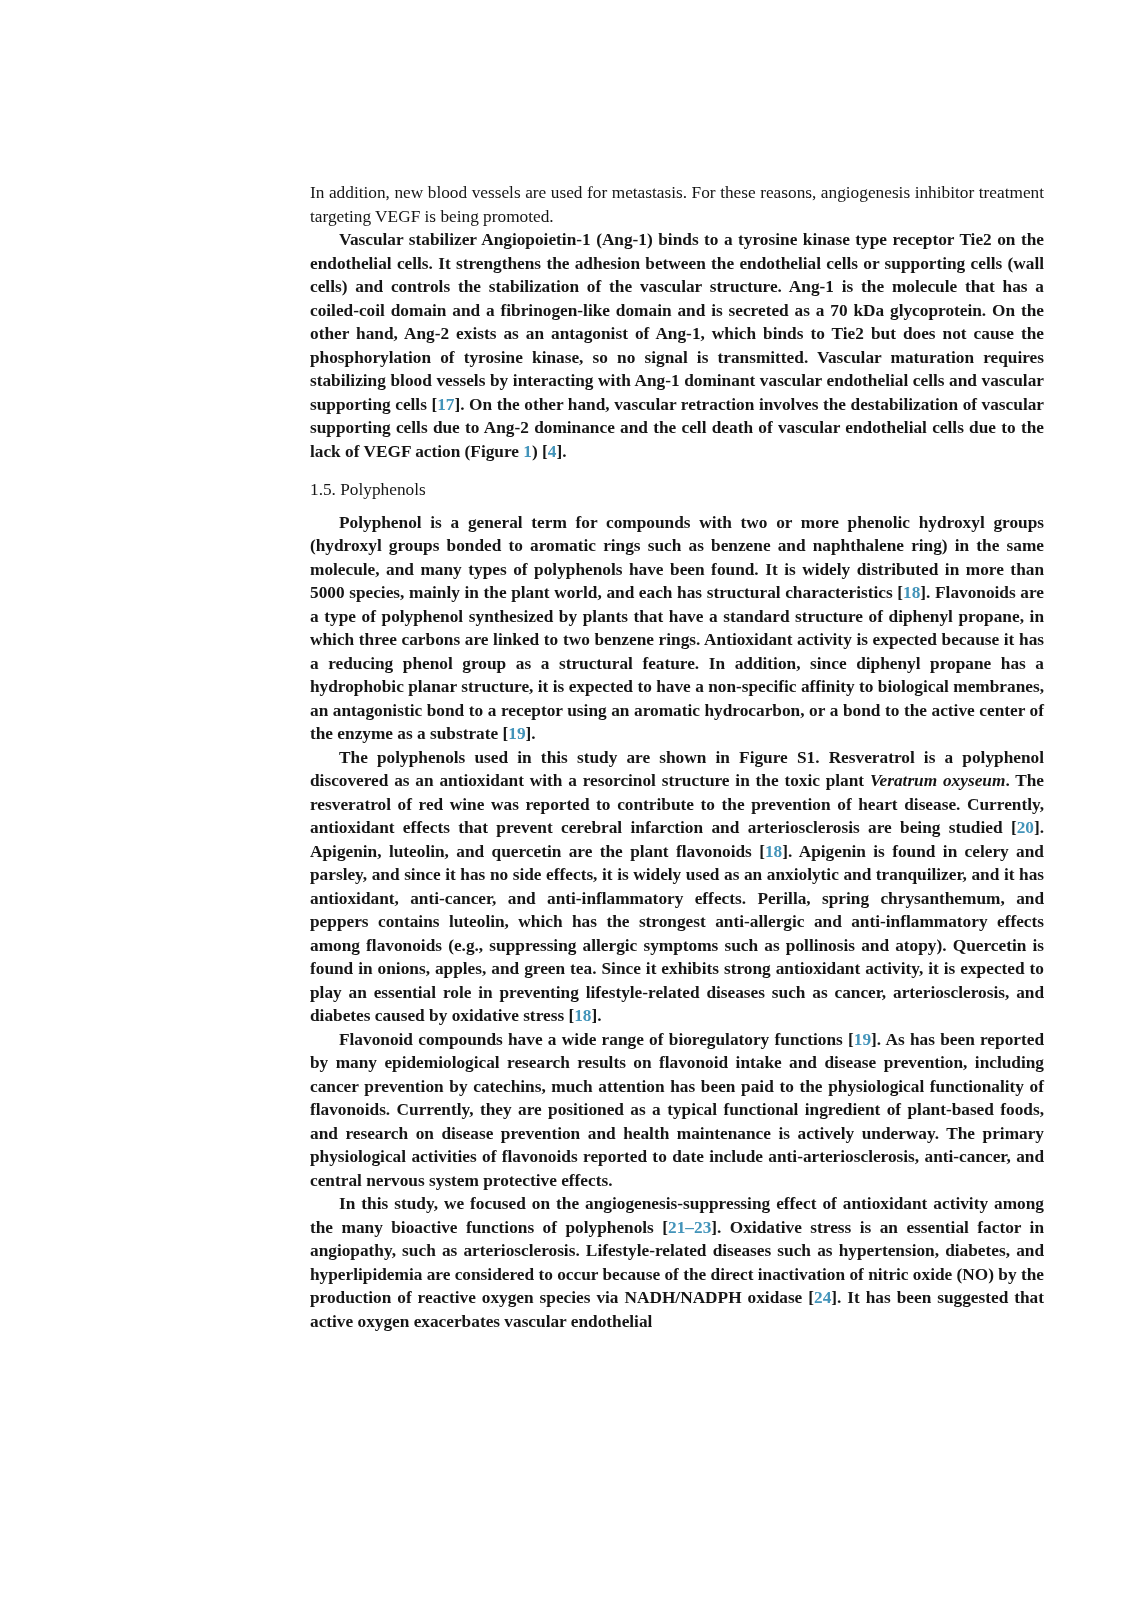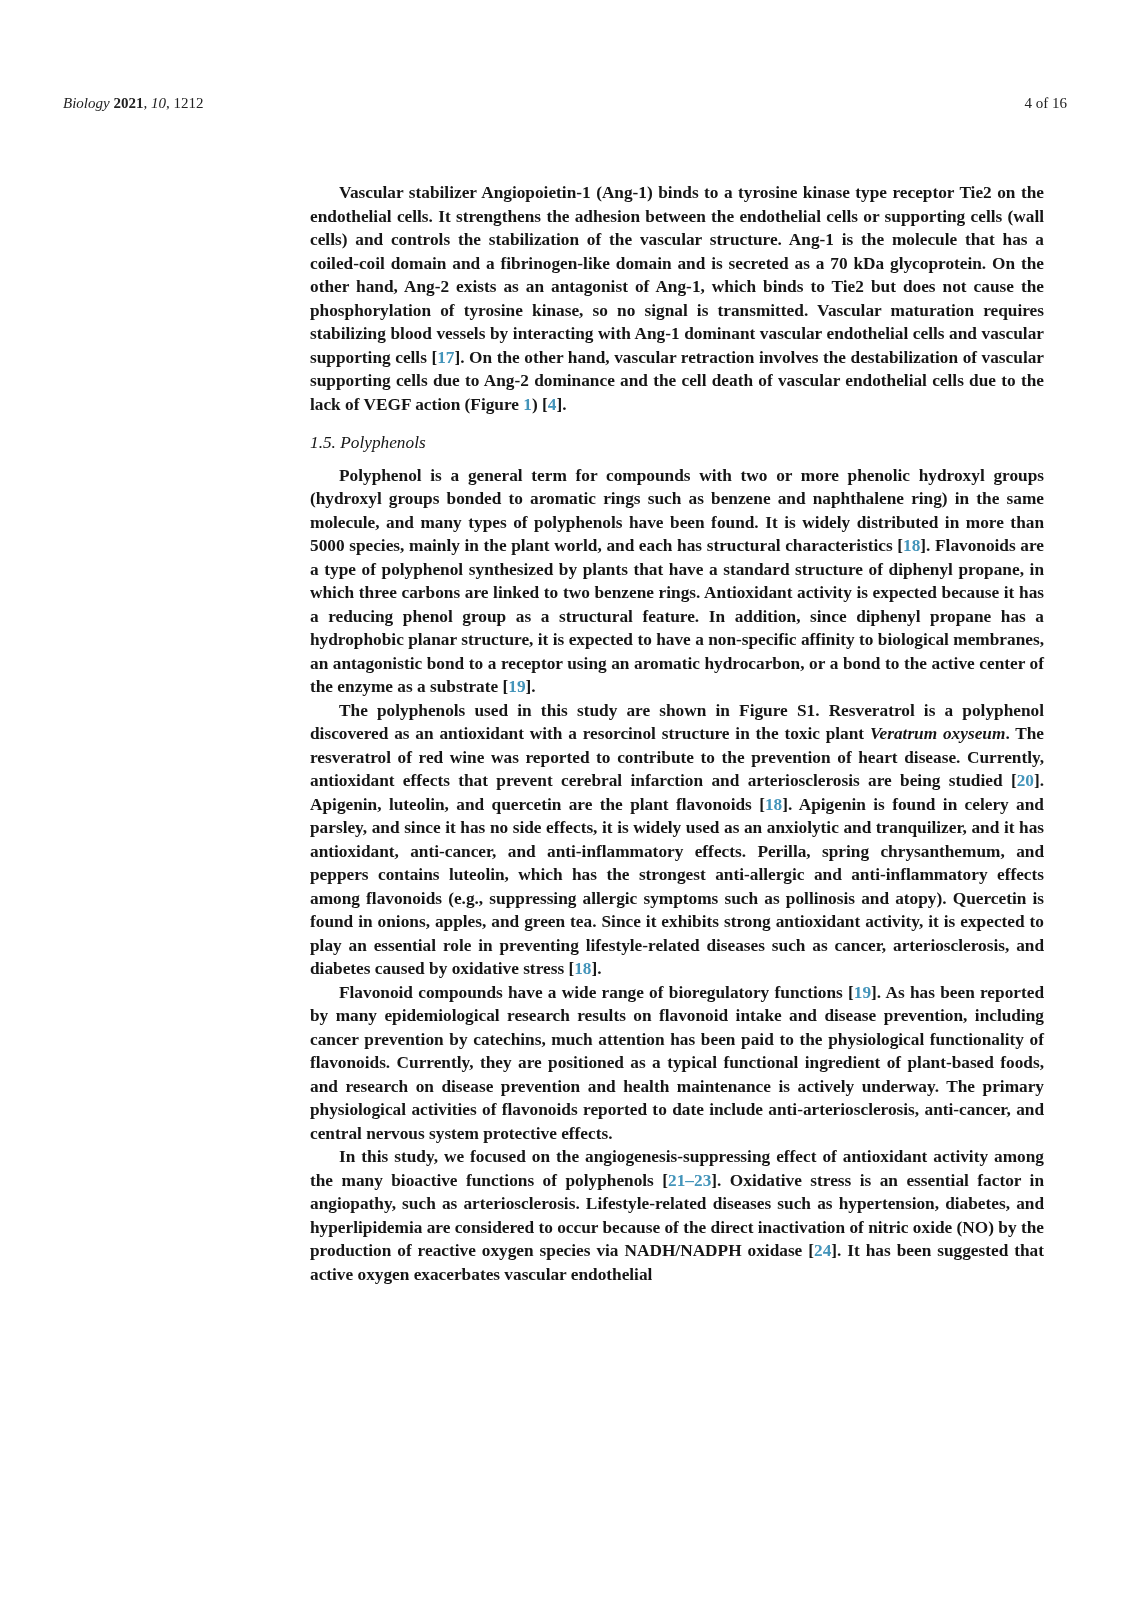--- a/index.html
+++ b/index.html
@@ -46,43 +46,39 @@
     padding: 0;
   }
   .article-body p.paragraph.indent {
     text-indent: 29px;
     font-weight: bold;
   }
   .article-body h3.heading {
     font-size: 17.3px;
     line-height: 23.5px;
     font-weight: normal;
-    font-style: italic;
     margin: 15px 0 9px 0;
     text-align: left;
   }
   .seg-italic { font-style: italic; }
   .seg-bold   { font-weight: bold; }
   .seg-link {
     color: var(--link-color, #4394ba);
     cursor: pointer;
     text-decoration: none;
   }
 </style>
 </head>
 <body>
 
 <div class="page">
 
-  <header class="page-header">
-    <div><span class="seg-italic">Biology </span><span class="seg-bold">2021</span><span>, </span><span class="seg-italic">10</span><span>, 1212</span></div>
-    <div>4 of 16</div>
-  </header>
 
   <main class="article-body">
+      <p class="paragraph"><span>In addition, new blood vessels are used for metastasis. For these reasons, angiogenesis inhibitor treatment targeting VEGF is being promoted.</span></p>
       <p class="paragraph indent"><span>Vascular stabilizer Angiopoietin-1 (Ang-1) binds to a tyrosine kinase type receptor Tie2 on the endothelial cells. It strengthens the adhesion between the endothelial cells or supporting cells (wall cells) and controls the stabilization of the vascular structure. Ang-1 is the molecule that has a coiled-coil domain and a fibrinogen-like domain and is secreted as a 70 kDa glycoprotein. On the other hand, Ang-2 exists as an antagonist of Ang-1, which binds to Tie2 but does not cause the phosphorylation of tyrosine kinase, so no signal is transmitted. Vascular maturation requires stabilizing blood vessels by interacting with Ang-1 dominant vascular endothelial cells and vascular supporting cells [</span><span class="seg-link">17</span><span>]. On the other hand, vascular retraction involves the destabilization of vascular supporting cells due to Ang-2 dominance and the cell death of vascular endothelial cells due to the lack of VEGF action (Figure </span><span class="seg-link">1</span><span>) [</span><span class="seg-link">4</span><span>].</span></p>
       <h3 class="heading"><span>1.5. Polyphenols</span></h3>
       <p class="paragraph indent"><span>Polyphenol is a general term for compounds with two or more phenolic hydroxyl groups (hydroxyl groups bonded to aromatic rings such as benzene and naphthalene ring) in the same molecule, and many types of polyphenols have been found. It is widely distributed in more than 5000 species, mainly in the plant world, and each has structural characteristics [</span><span class="seg-link">18</span><span>]. Flavonoids are a type of polyphenol synthesized by plants that have a standard structure of diphenyl propane, in which three carbons are linked to two benzene rings. Antioxidant activity is expected because it has a reducing phenol group as a structural feature. In addition, since diphenyl propane has a hydrophobic planar structure, it is expected to have a non-specific affinity to biological membranes, an antagonistic bond to a receptor using an aromatic hydrocarbon, or a bond to the active center of the enzyme as a substrate [</span><span class="seg-link">19</span><span>].</span></p>
       <p class="paragraph indent"><span>The polyphenols used in this study are shown in Figure S1. Resveratrol is a polyphenol discovered as an antioxidant with a resorcinol structure in the toxic plant </span><span class="seg-italic">Veratrum oxyseum</span><span>. The resveratrol of red wine was reported to contribute to the prevention of heart disease. Currently, antioxidant effects that prevent cerebral infarction and arteriosclerosis are being studied [</span><span class="seg-link">20</span><span>]. Apigenin, luteolin, and quercetin are the plant flavonoids [</span><span class="seg-link">18</span><span>]. Apigenin is found in celery and parsley, and since it has no side effects, it is widely used as an anxiolytic and tranquilizer, and it has antioxidant, anti-cancer, and anti-inflammatory effects. Perilla, spring chrysanthemum, and peppers contains luteolin, which has the strongest anti-allergic and anti-inflammatory effects among flavonoids (e.g., suppressing allergic symptoms such as pollinosis and atopy). Quercetin is found in onions, apples, and green tea. Since it exhibits strong antioxidant activity, it is expected to play an essential role in preventing lifestyle-related diseases such as cancer, arteriosclerosis, and diabetes caused by oxidative stress [</span><span class="seg-link">18</span><span>].</span></p>
       <p class="paragraph indent"><span>Flavonoid compounds have a wide range of bioregulatory functions [</span><span class="seg-link">19</span><span>]. As has been reported by many epidemiological research results on flavonoid intake and disease prevention, including cancer prevention by catechins, much attention has been paid to the physiological functionality of flavonoids. Currently, they are positioned as a typical functional ingredient of plant-based foods, and research on disease prevention and health maintenance is actively underway. The primary physiological activities of flavonoids reported to date include anti-arteriosclerosis, anti-cancer, and central nervous system protective effects.</span></p>
       <p class="paragraph indent"><span>In this study, we focused on the angiogenesis-suppressing effect of antioxidant activity among the many bioactive functions of polyphenols [</span><span class="seg-link">21–23</span><span>]. Oxidative stress is an essential factor in angiopathy, such as arteriosclerosis. Lifestyle-related diseases such as hypertension, diabetes, and hyperlipidemia are considered to occur because of the direct inactivation of nitric oxide (NO) by the production of reactive oxygen species via NADH/NADPH oxidase [</span><span class="seg-link">24</span><span>]. It has been suggested that active oxygen exacerbates vascular endothelial</span></p>
     </main>
 
 </div>
 

